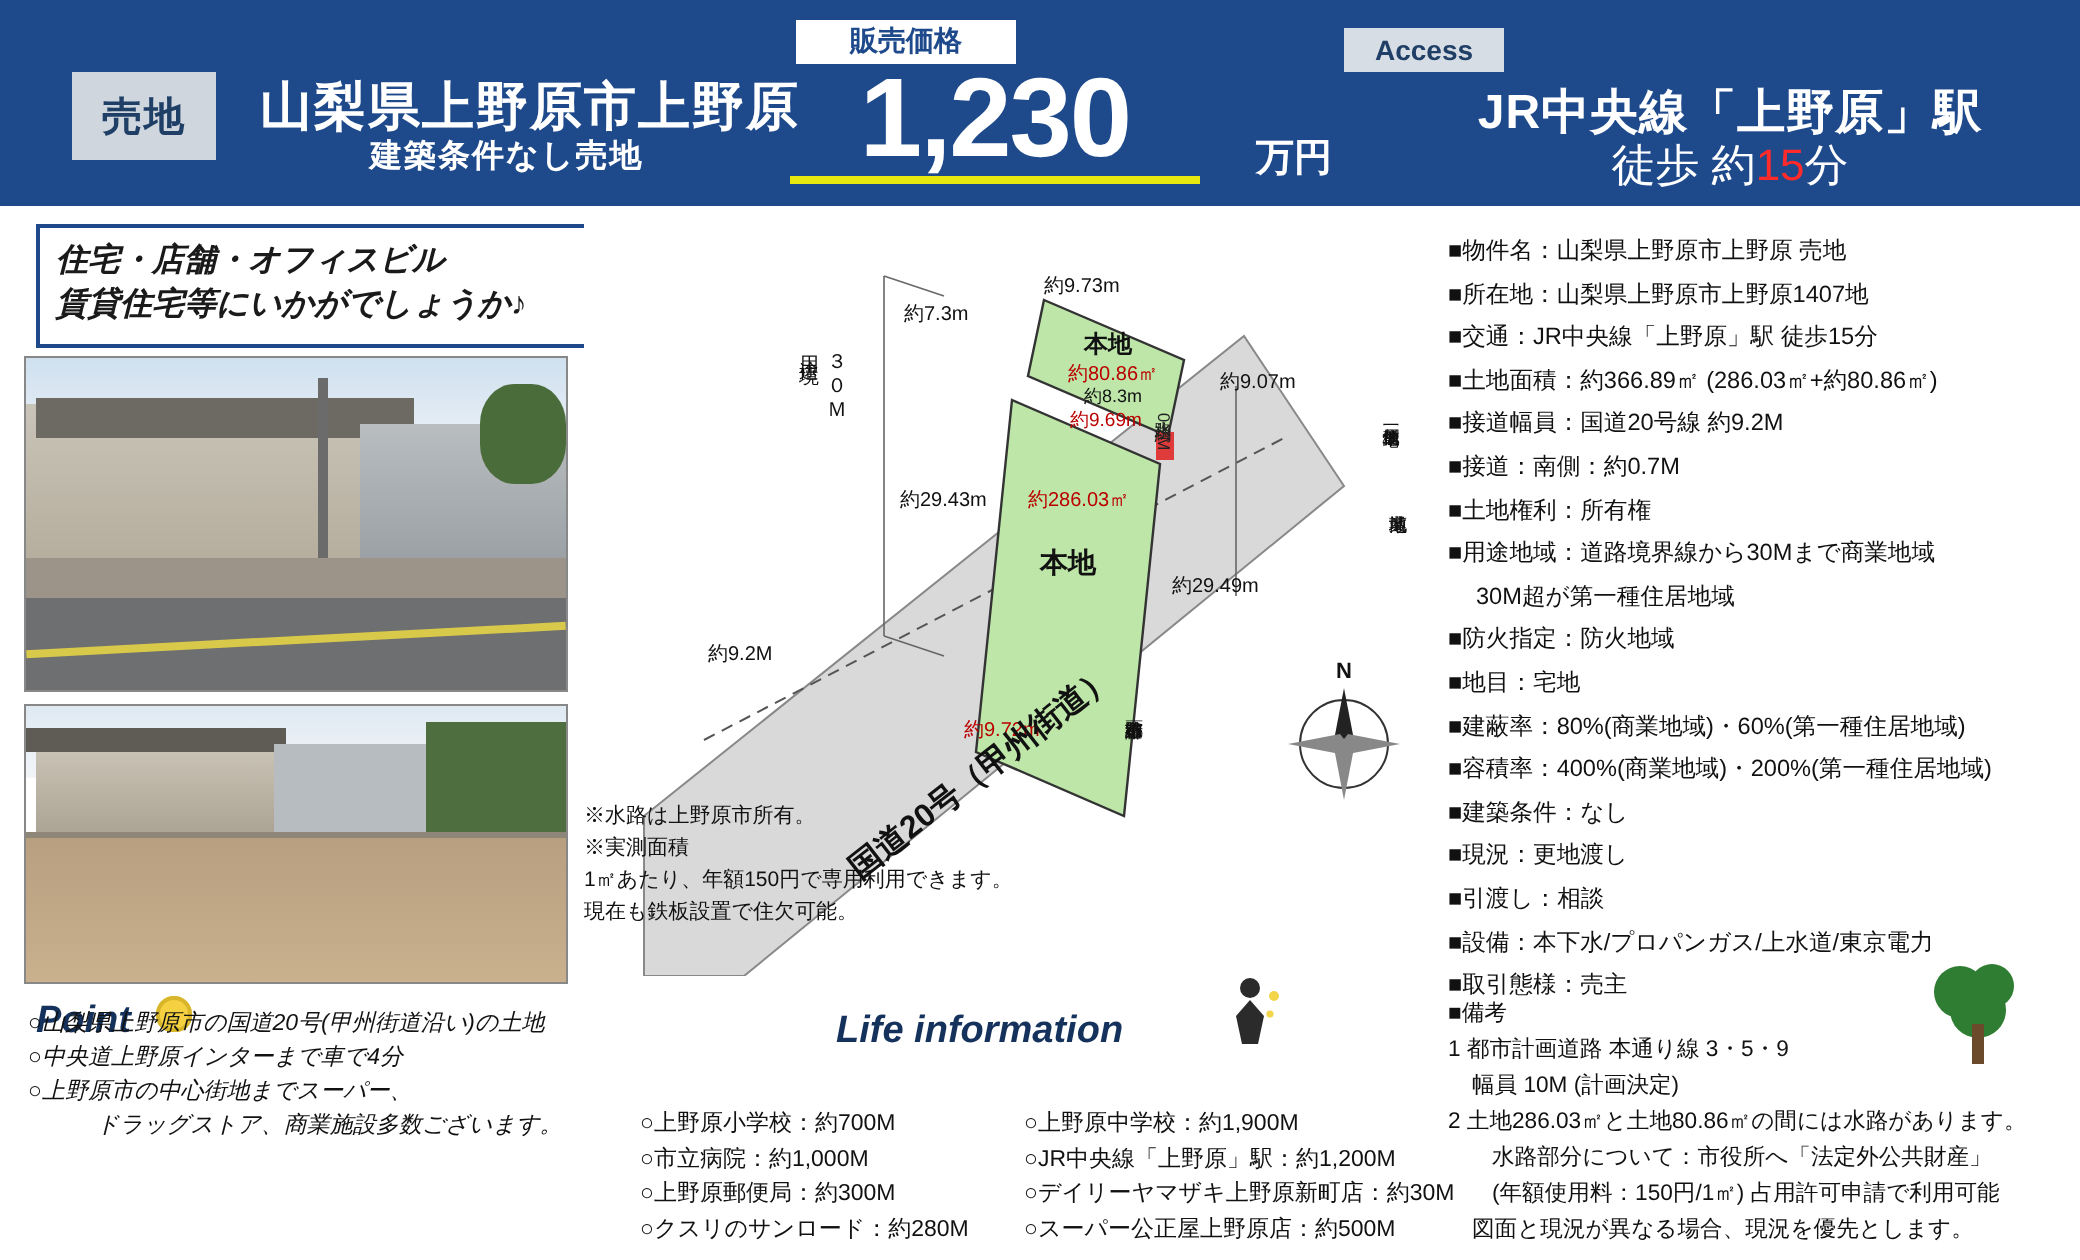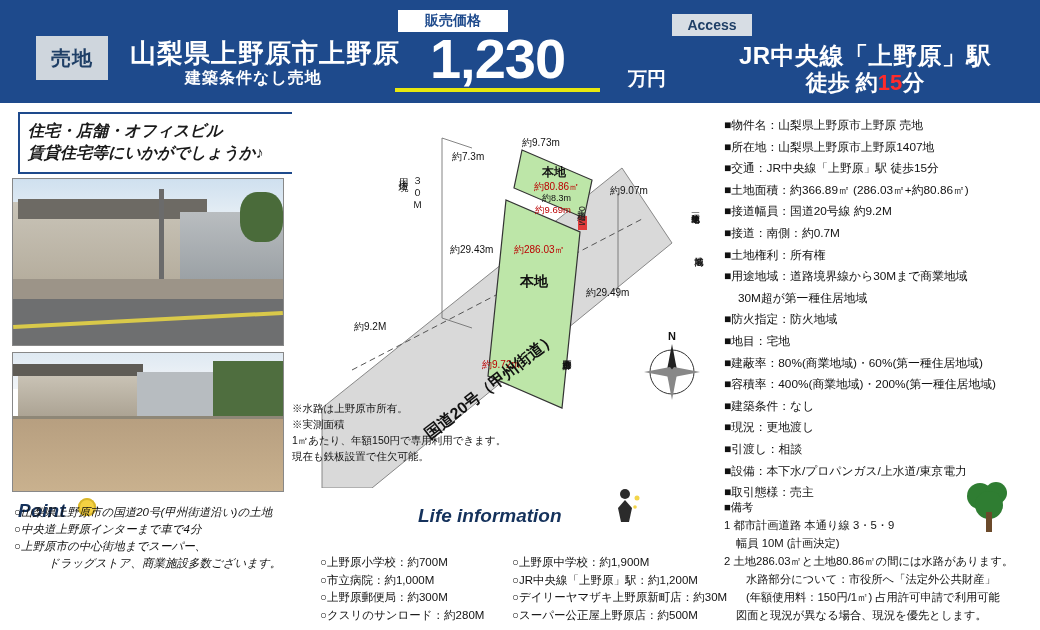--- a/index.html
+++ b/index.html
@@ -55,21 +55,21 @@
     position:absolute; left:672px; top:14px; width:80px; height:22px;
     background:#d7dde4; color:#1f3f66; font-size:14px; font-weight:bold;
     display:flex; align-items:center; justify-content:center;
   }
   .access-line1 {
     position:absolute; left:700px; top:40px; width:330px; text-align:center;
     font-size:24px; font-weight:bold; letter-spacing:0.5px;
   }
   .access-line2 {
     position:absolute; left:700px; top:68px; width:330px; text-align:center;
-    font-size:22px; font-weight:bold;
+    font-size:22px; font-weight:normal;
   }
   .access-line2 .hl { color:#ff2b2b; }
 
   
   .callout {
     position:absolute; left:18px; top:112px; width:278px; height:62px;
     border:2px solid #1e4a8c; background:#fff;
     padding:6px 8px;
     font-size:16px; line-height:22px; color:#1a1a1a; font-weight:bold;font-style:italic;
   }

